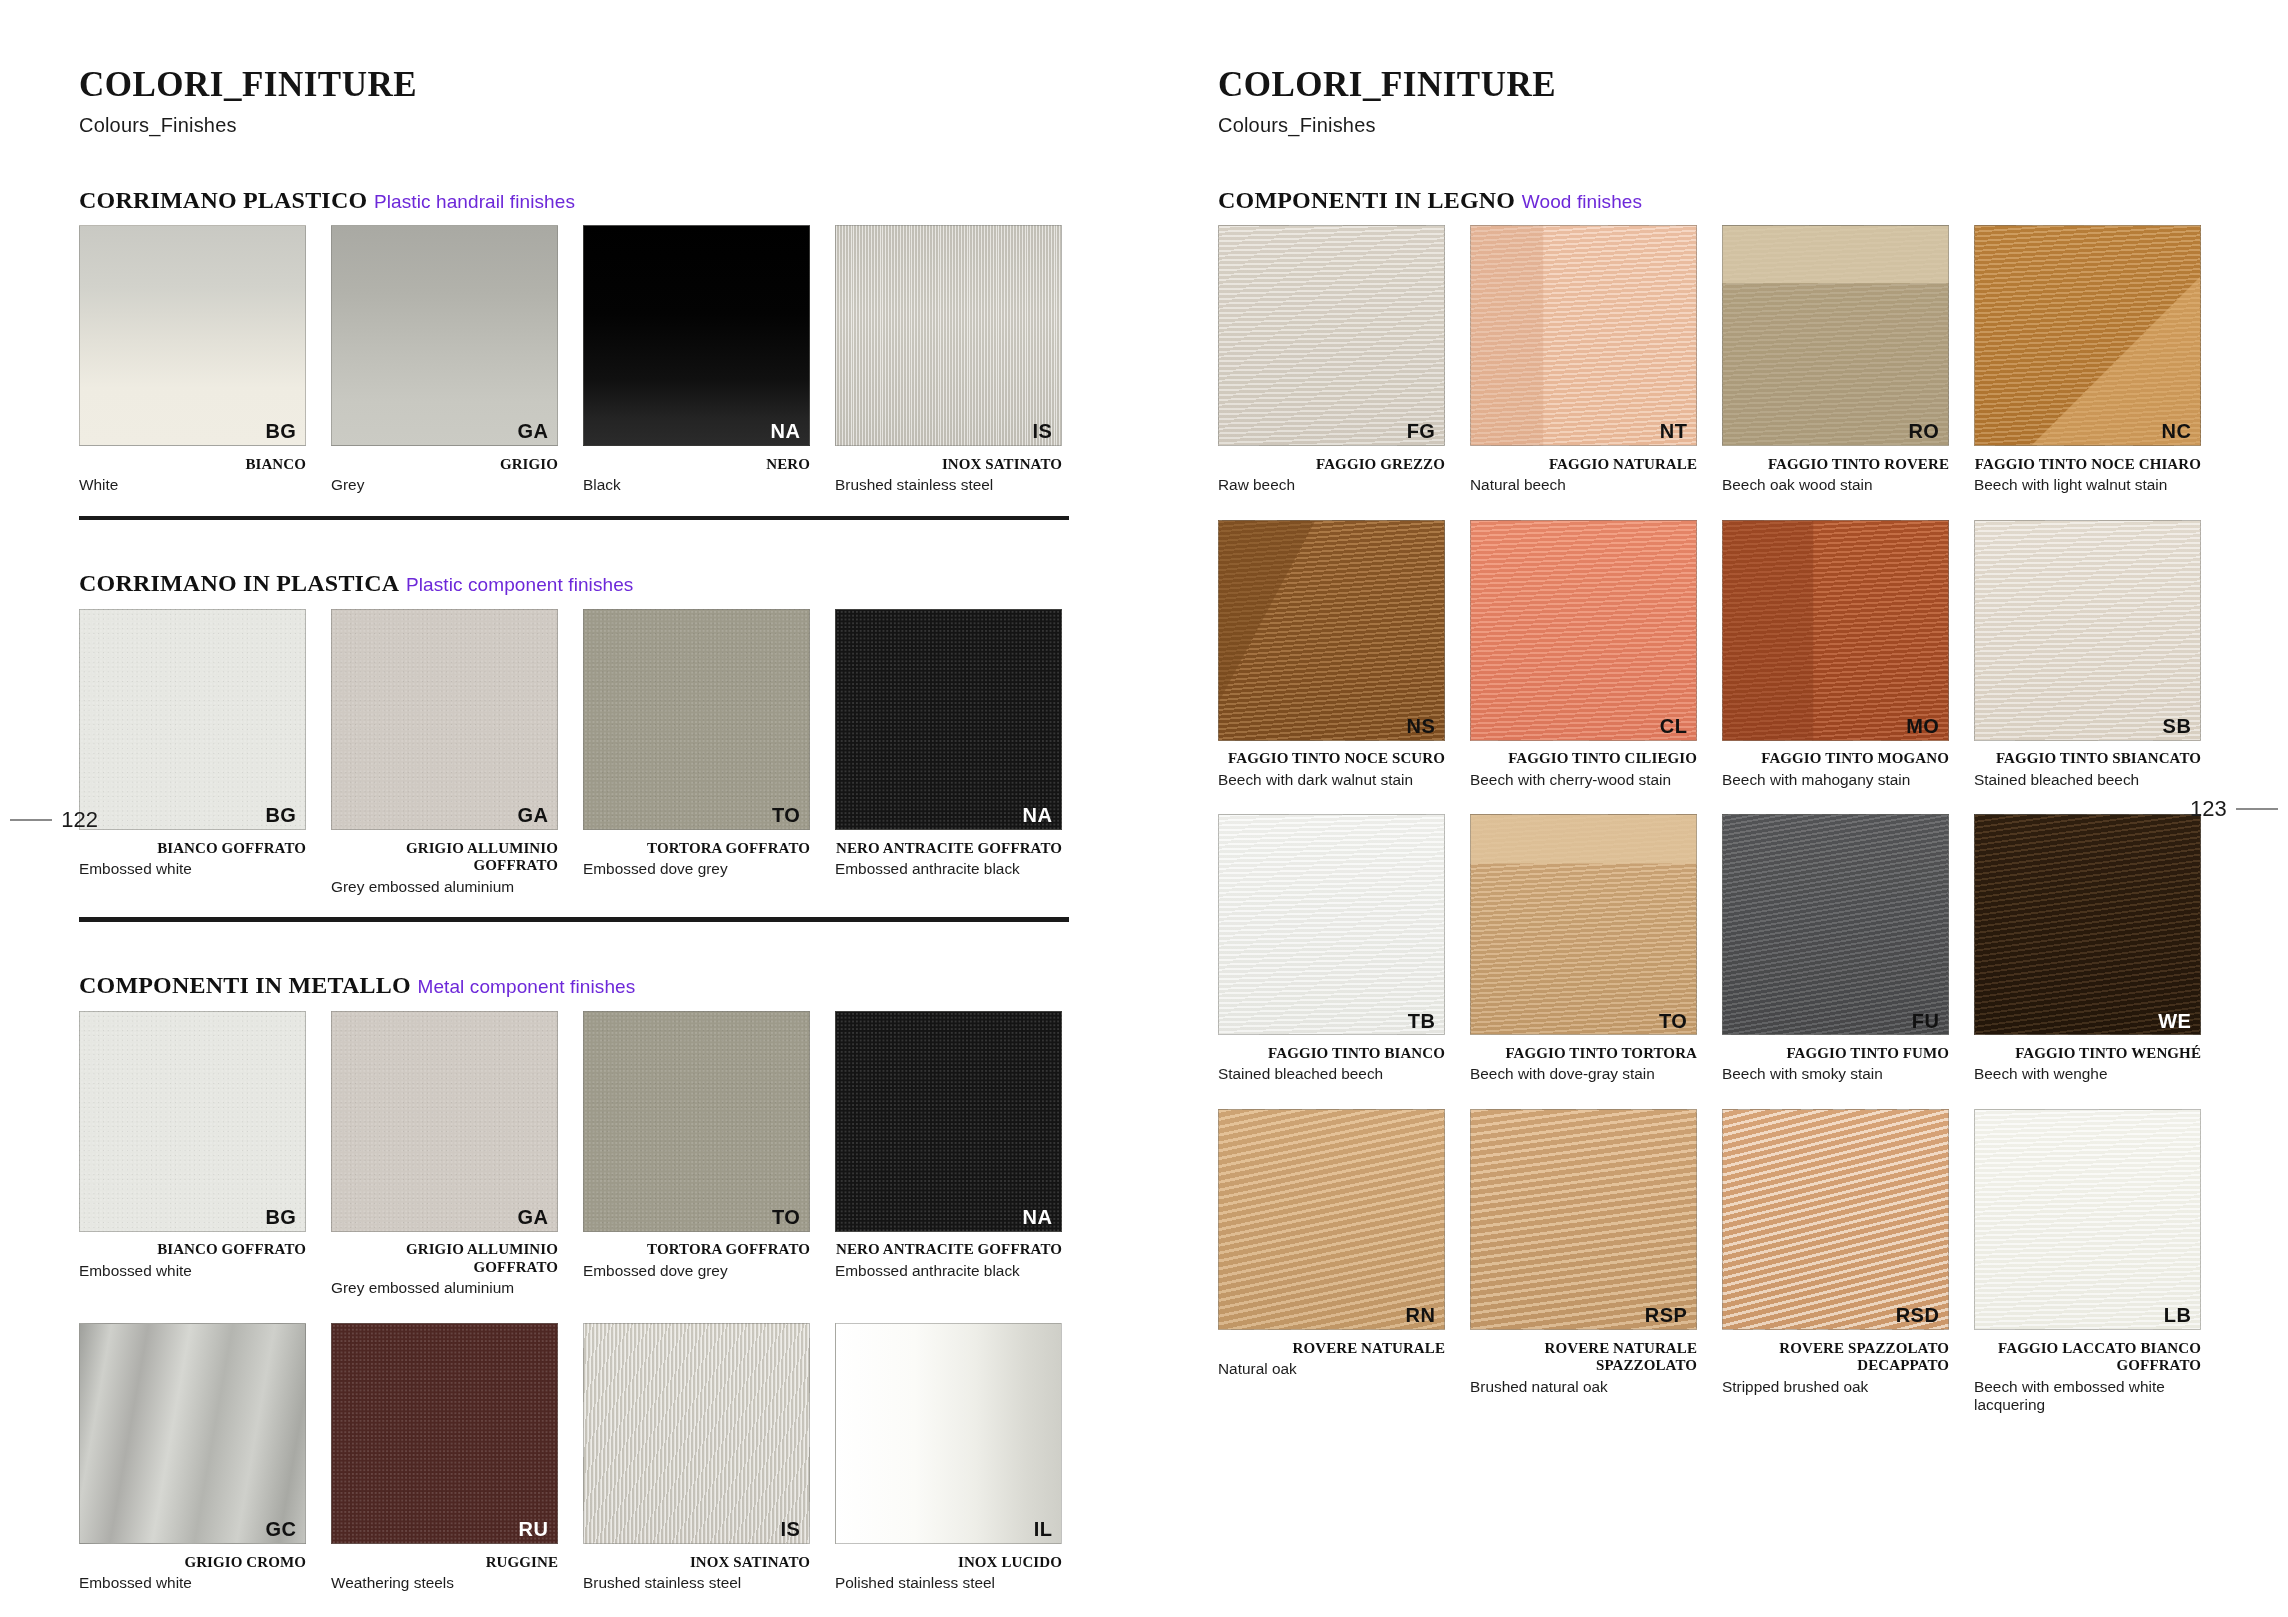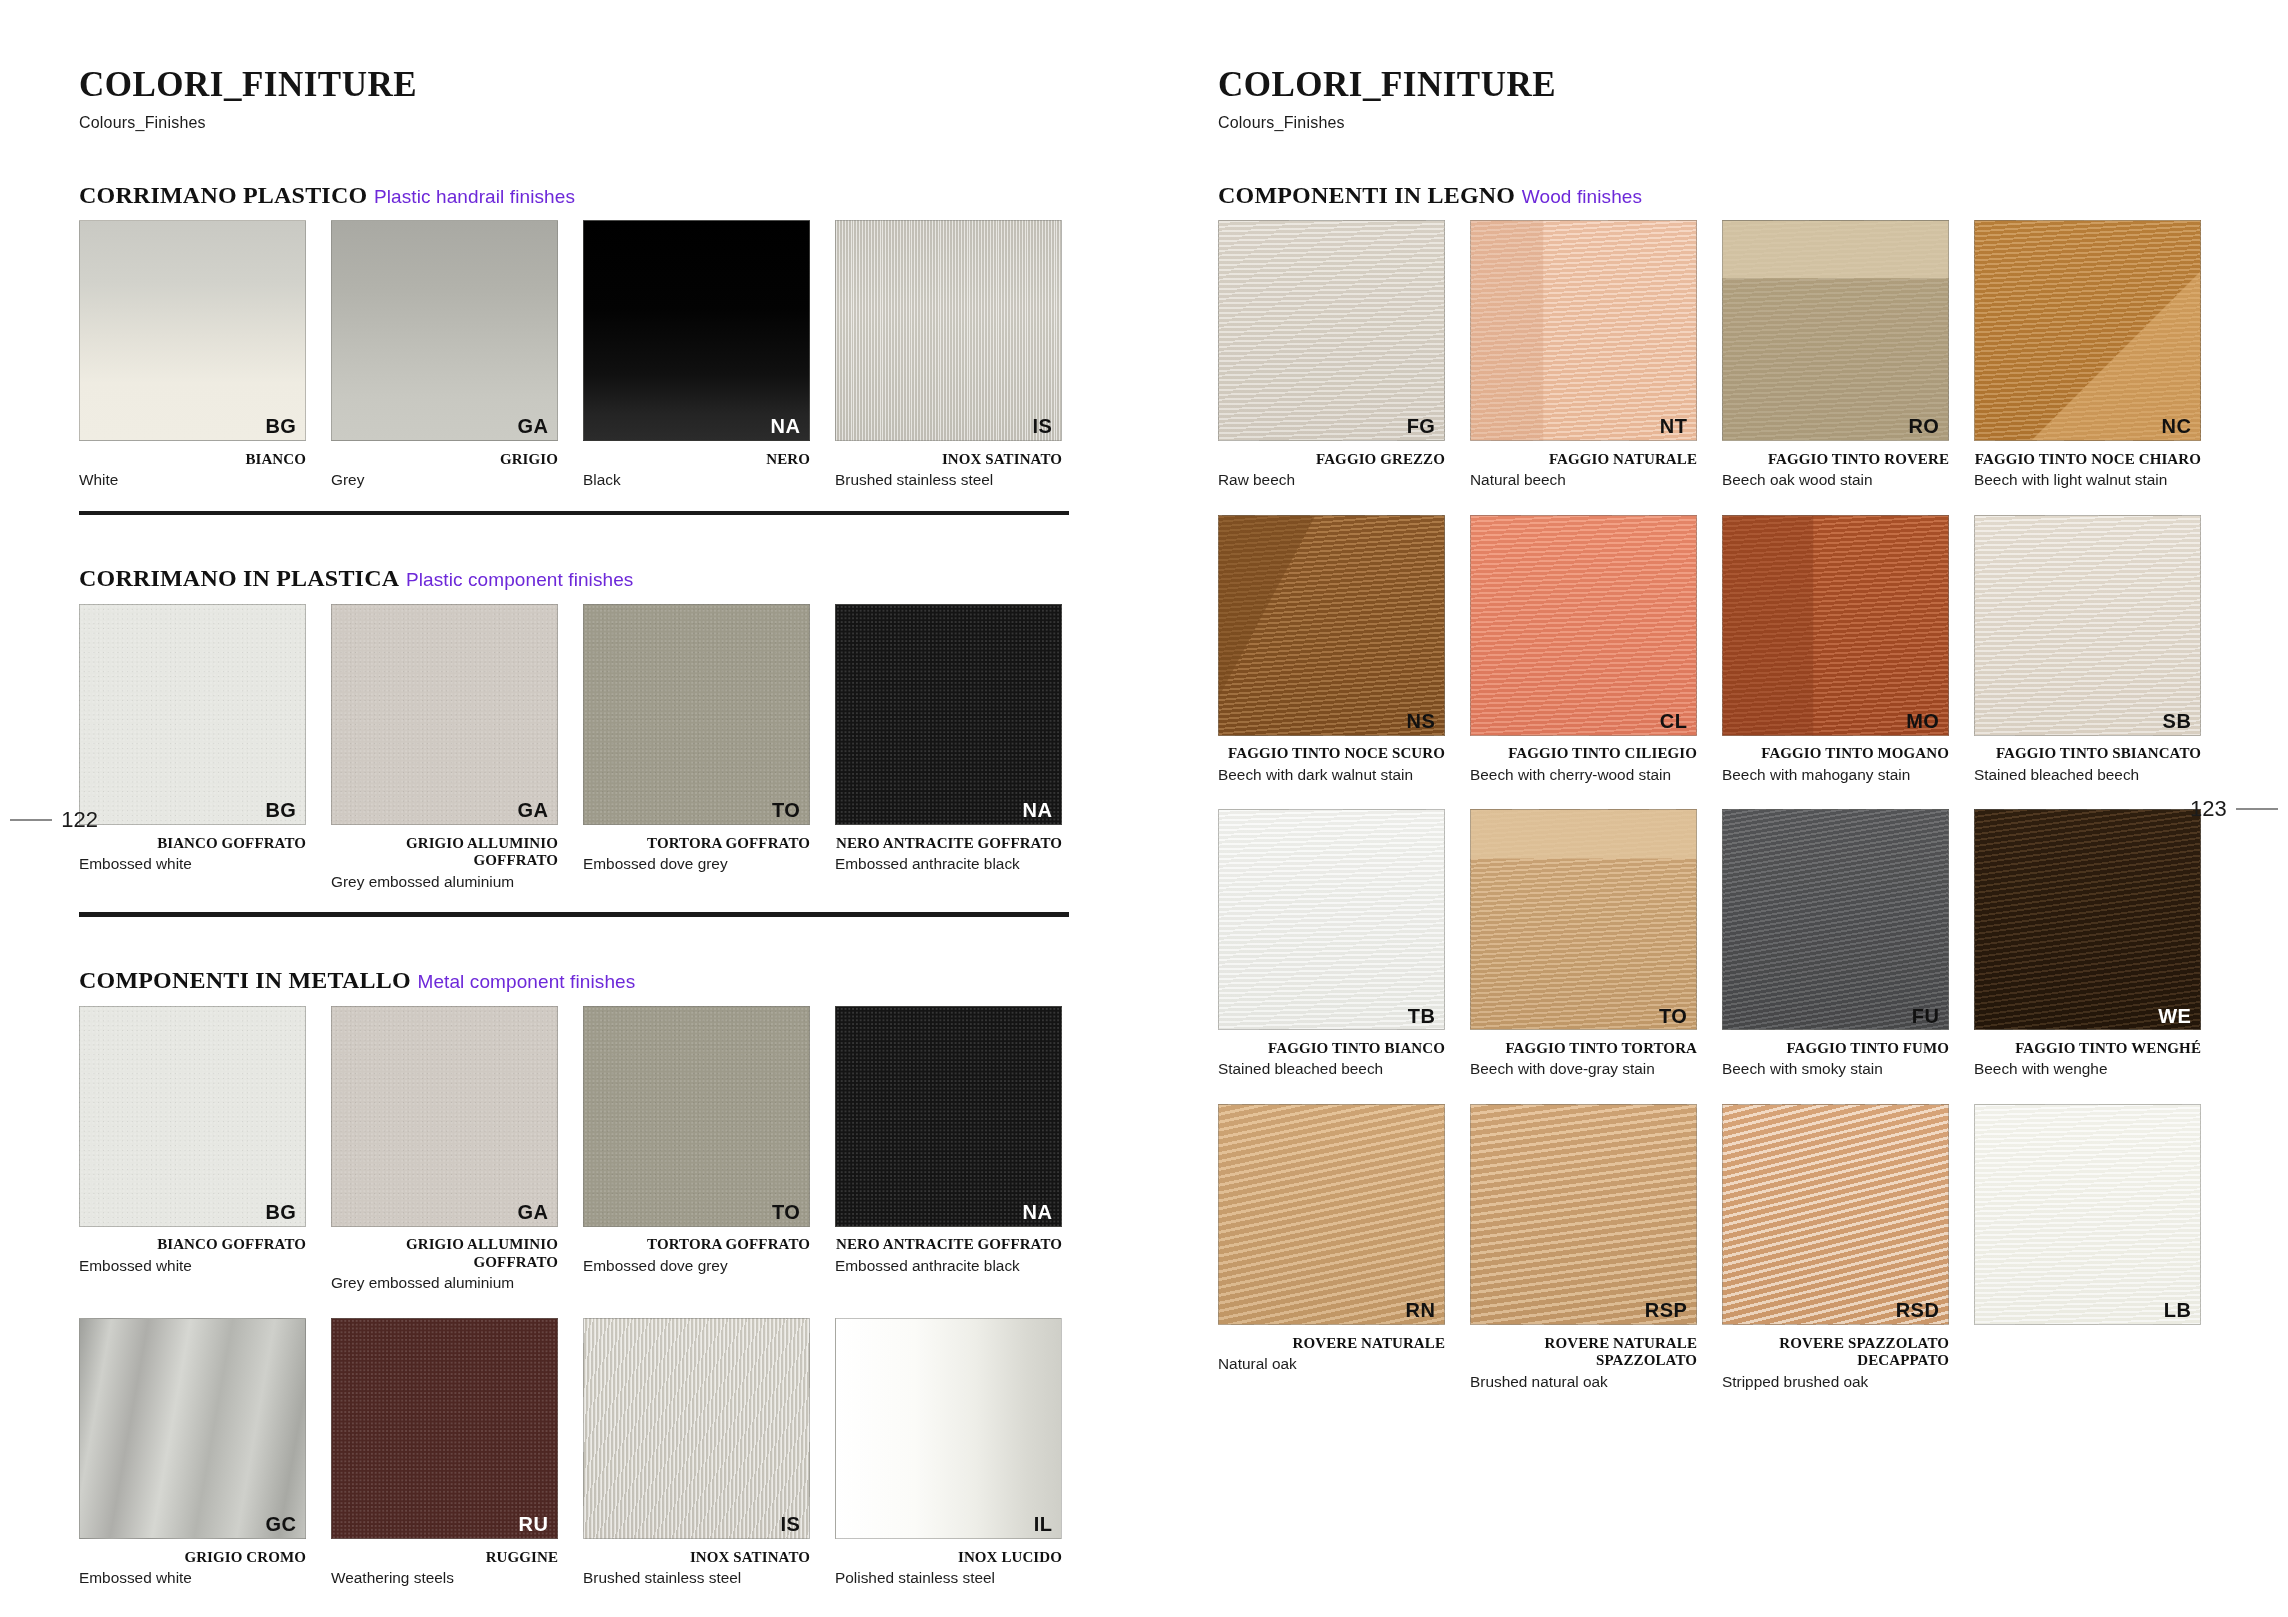--- a/index.html
+++ b/index.html
@@ -10,21 +10,21 @@
   .page-left{left:0;width:1144px;}
   .page-right{left:1144px;width:1144px;}
 
   .inner{position:absolute;}
   .page-left .inner{left:79px;top:0;width:990px;}
   .page-right .inner{left:74px;top:0;width:999px;}
 
   .title{font-family:"Liberation Serif",serif;font-weight:bold;
          font-size:35px;letter-spacing:0.5px;line-height:1;margin:0;
          padding-top:67px;color:#141414;}
-  .subtitle{font-size:16px;margin-top:11.5px;color:#1b1b1b;letter-spacing:0.2px;}
+  .subtitle{font-size:20px;margin-top:11.5px;color:#1b1b1b;letter-spacing:0.2px;}
 
   .section-head{margin-top:50px;margin-bottom:11.5px;white-space:nowrap;}
   .section-it{font-family:"Liberation Serif",serif;font-weight:bold;
               font-size:24px;letter-spacing:0.2px;color:#111;}
   .section-en{font-size:19px;color:#6d28d9;margin-left:6.7px;letter-spacing:0.1px;}
 
   .rule{height:4.8px;background:#1a1a1a;margin:21px 0 0 0;}
 
   .grid{display:flex;gap:25px;}
   .cell{width:227px;}
@@ -383,20 +383,24 @@
                 </div>
                 <div class="cap">
                   <div class="it">ROVERE SPAZZOLATO DECAPPATO</div>
                   <div class="en">Stripped brushed oak</div>
                 </div>
               </div>
               <div class="cell">
                 <div class="swatch" style="background: repeating-linear-gradient(178deg, rgba(255, 255, 255, 0.55) 0px, rgba(255, 255, 255, 0.55) 1.9px, rgba(232, 232, 222, 0.35) 1.9px, rgba(232, 232, 222, 0.35) 4.8px), linear-gradient(rgb(245, 245, 239), rgb(236, 236, 228)); border: 1px solid rgba(120, 120, 115, 0.45);">
                   <span class="code dark">LB</span>
                 </div>
+                <div class="cap">
+                  <div class="it">FAGGIO LACCATO BIANCO GOFFRATO</div>
+                  <div class="en">Beech with embossed white lacquering</div>
+                </div>
               </div>
             </div>
           </div>
         </div>
       </div>
   </div>
   <div class="folio folio-right">
     <span>123</span>
     <span class="dash"></span>
   </div>

